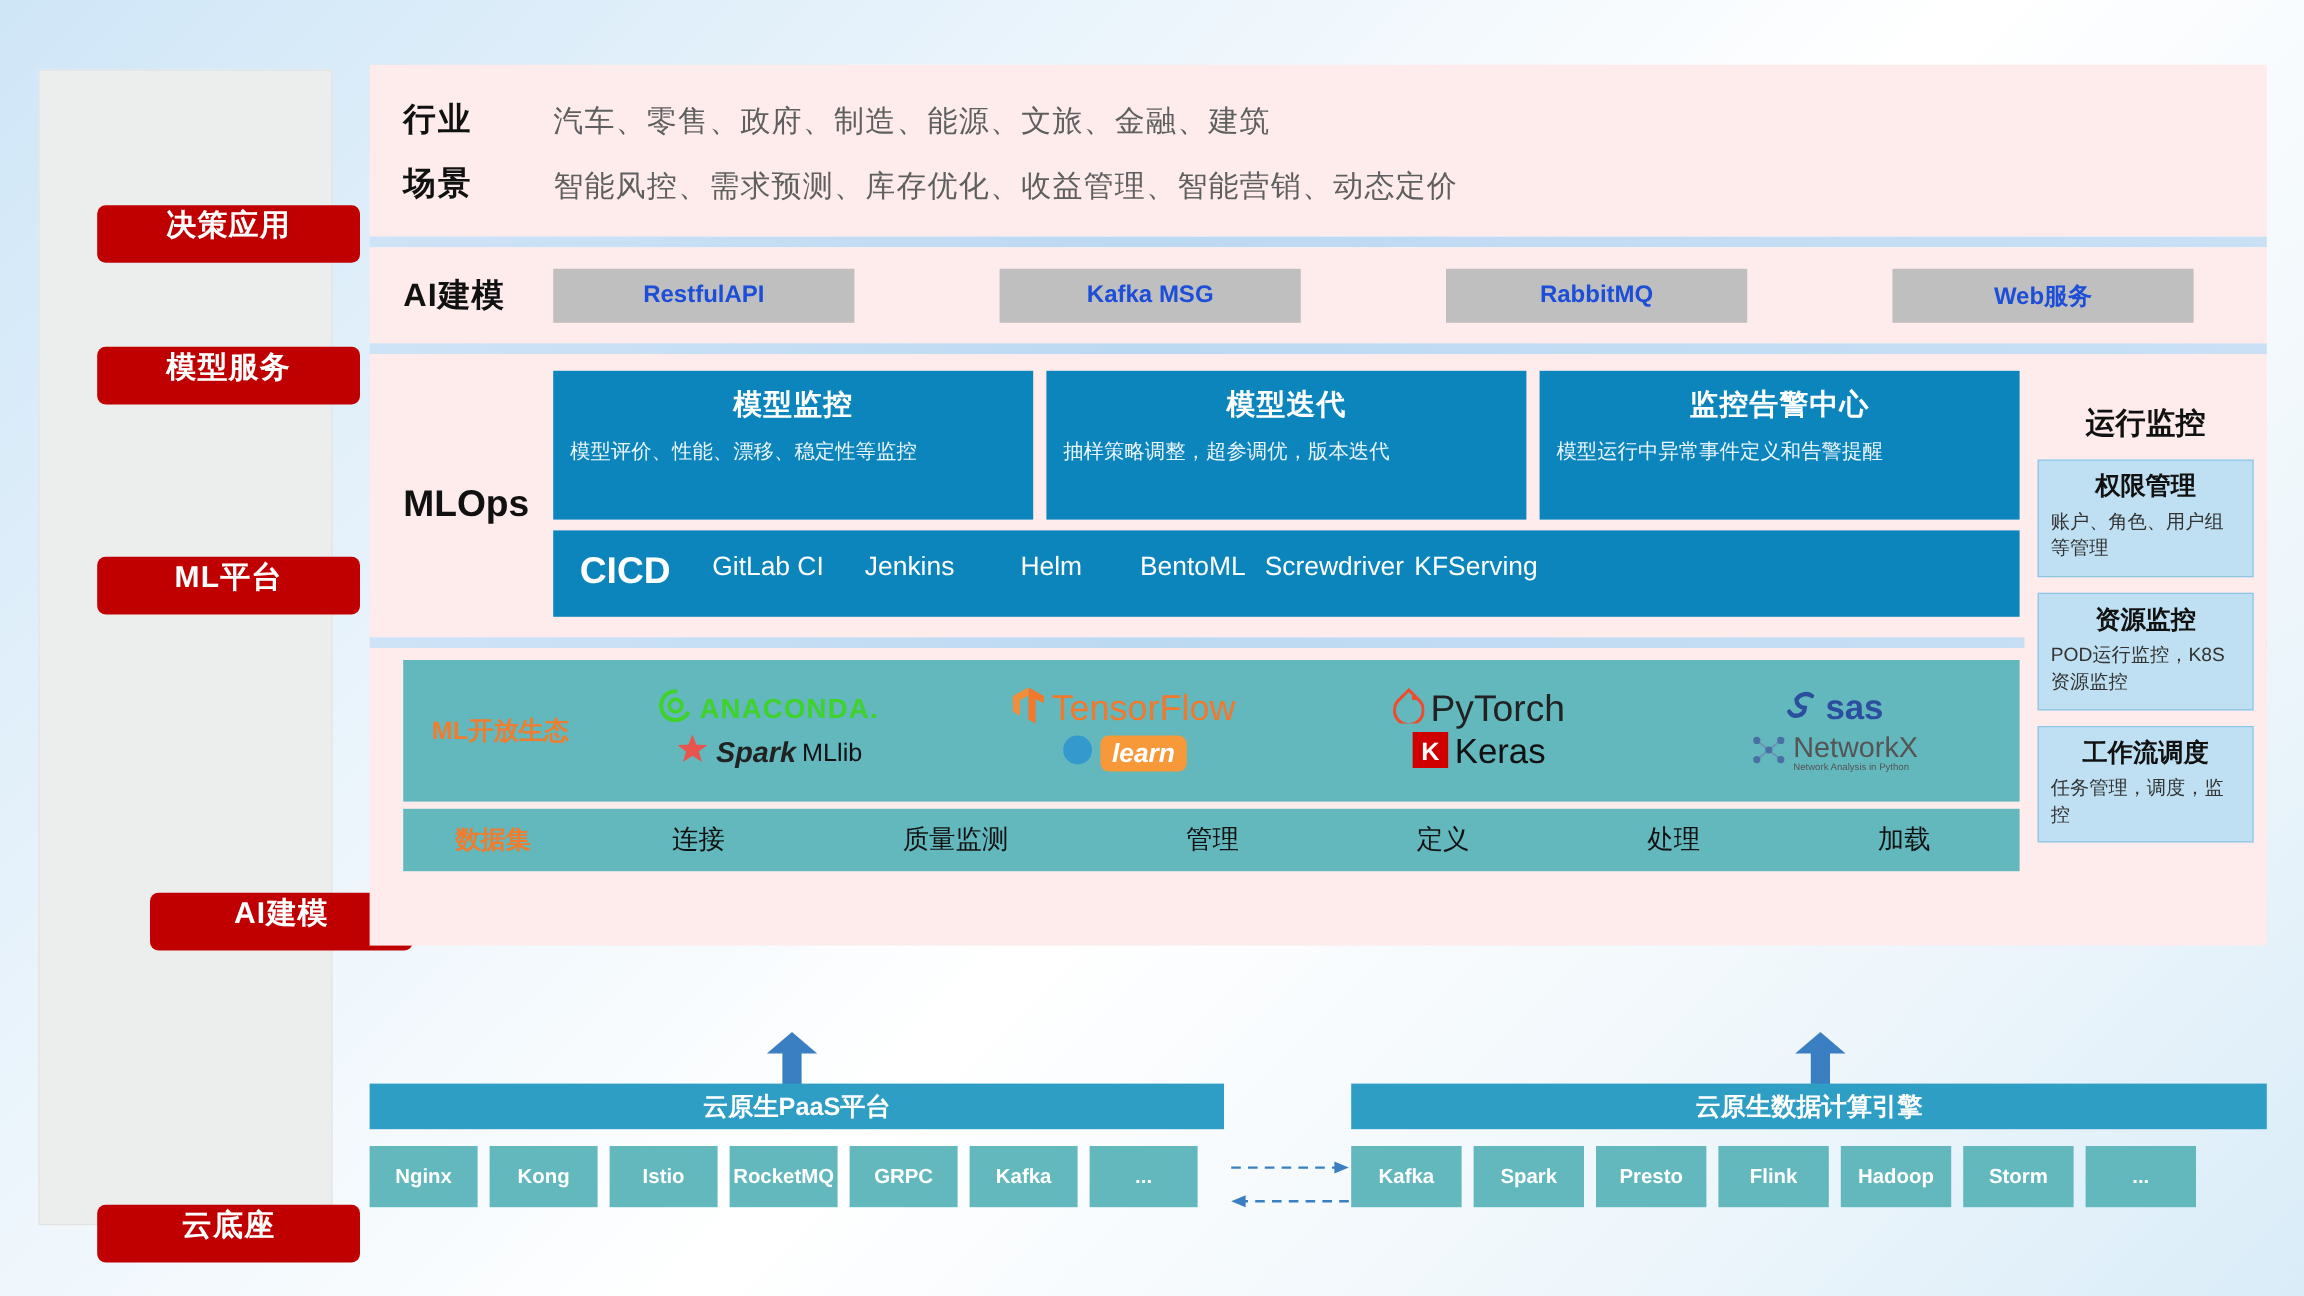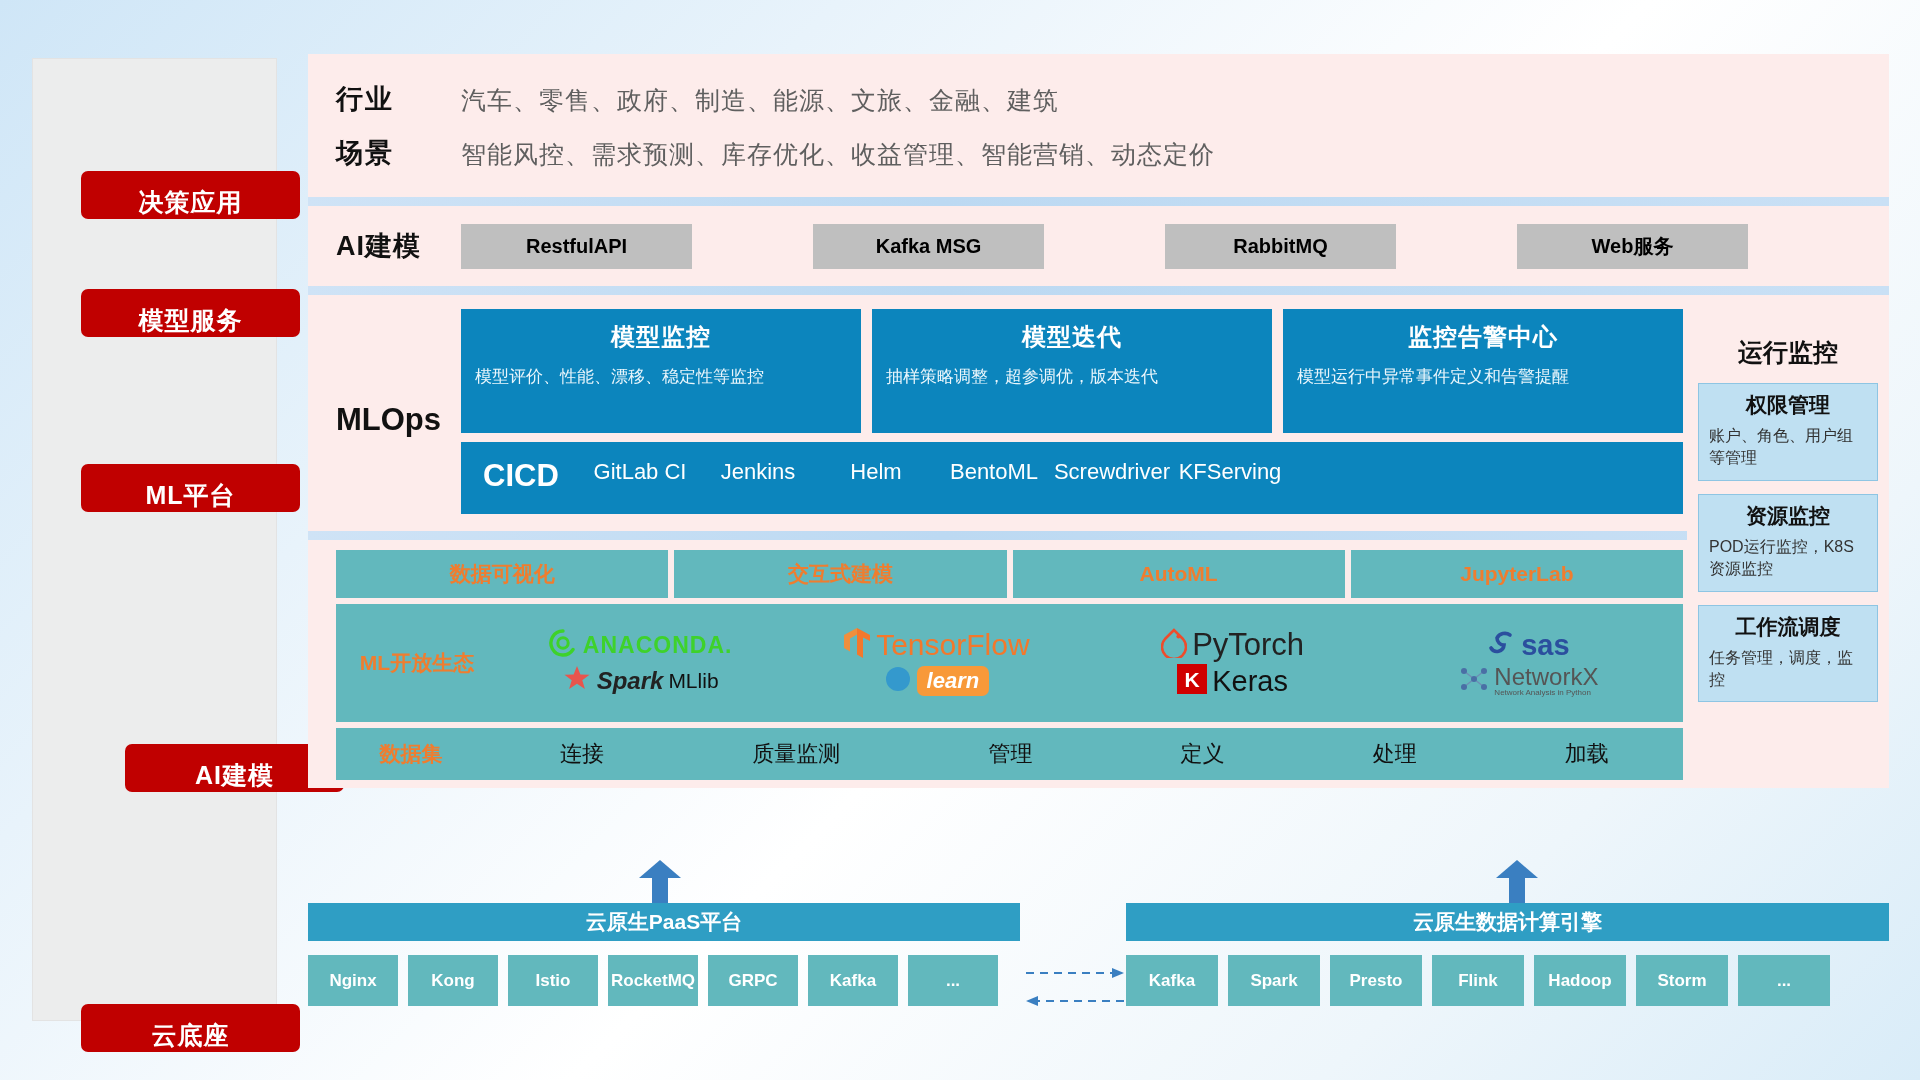--- a/index.html
+++ b/index.html
@@ -13,21 +13,21 @@
 
   
   .leftcol {
     position:absolute; left:32px; top:58px; width:245px; height:963px;
     background:#eceded; border:1px solid #e3e3e3;
   }
   .redlbl {
     position:absolute; left:48px; width:219px; height:48px;
     background:#c00000; border-radius:7px; color:#fff;
     font-size:25px; font-weight:bold; letter-spacing:1px;
-    display:flex; align-items:flex-end; justify-content:center;
+    display:flex; align-items:flex-start; justify-content:center;
   }
   .redlbl.r1 { top:112px; }
   .redlbl.r2 { top:230px; }
   .redlbl.r3 { top:405px; }
   .redlbl.r4 { top:685px;margin-left:44px; }
   .redlbl.r5 { top:945px; }
 
   
   .main { position:absolute; left:308px; top:54px; width:1581px; }
 
@@ -39,21 +39,21 @@
   .b1rows { display:flex; flex-direction:column; gap:18px; }
   .b1row { display:flex; align-items:flex-end; }
   .b1key { width:125px; font-size:27px; font-weight:bold; color:#111; letter-spacing:2px; }
   .b1val { font-size:25px; color:#5f5f5f; letter-spacing:1px; }
 
   
   .band2 { height:80px; display:flex; align-items:center; padding-left:28px; }
   .b2key { width:125px; font-size:27px; font-weight:bold; color:#111; letter-spacing:1px; }
   .b2btns { display:flex; gap:121px; }
   .gbtn {
-    width:231px; height:45px; background:#bfbfbf; color:#000000;
+    width:251px; height:45px; background:#bfbfbf; color:#1d4ed8;
     font-size:20px; font-weight:bold; display:flex; align-items:center; justify-content:center;
   }
 
   
   .band3 { height:236px; display:flex; padding-left:28px; padding-top:14px; }
   .b3key {
     width:125px; font-size:31px; font-weight:bold; color:#111;
     display:flex; align-items:center;
   }
   .b3body { flex:1; display:flex; flex-direction:column; gap:9px;border-radius:31px; }
@@ -208,26 +208,20 @@
           <div class="cicd-item">BentoML</div>
           <div class="cicd-item">Screwdriver</div>
           <div class="cicd-item">KFServing</div>
         </div>
       </div>
     </div>
     <div class="bandgap"></div>
 
     <div class="band band4" style="padding-right:206px;">
       <div class="b4body">
-        <div class="tabs-row">
-          <div class="tab-box">数据可视化</div>
-          <div class="tab-box">交互式建模</div>
-          <div class="tab-box">AutoML</div>
-          <div class="tab-box">JupyterLab</div>
-        </div>
 
         <div class="eco-row">
           <div class="eco-label">ML开放生态</div>
           <div class="eco-logos">
 
             <div class="logo">
               <span>
                 <svg width="30" height="30" viewBox="0 0 30 30">
                     <path d="M15 3a12 12 0 1 0 10 18.5" stroke="#3ed22b" stroke-width="3.4" fill="none" stroke-linecap="round"></path>
                     <circle cx="15" cy="15" r="5.2" stroke="#3ed22b" stroke-width="3" fill="none"></circle>

